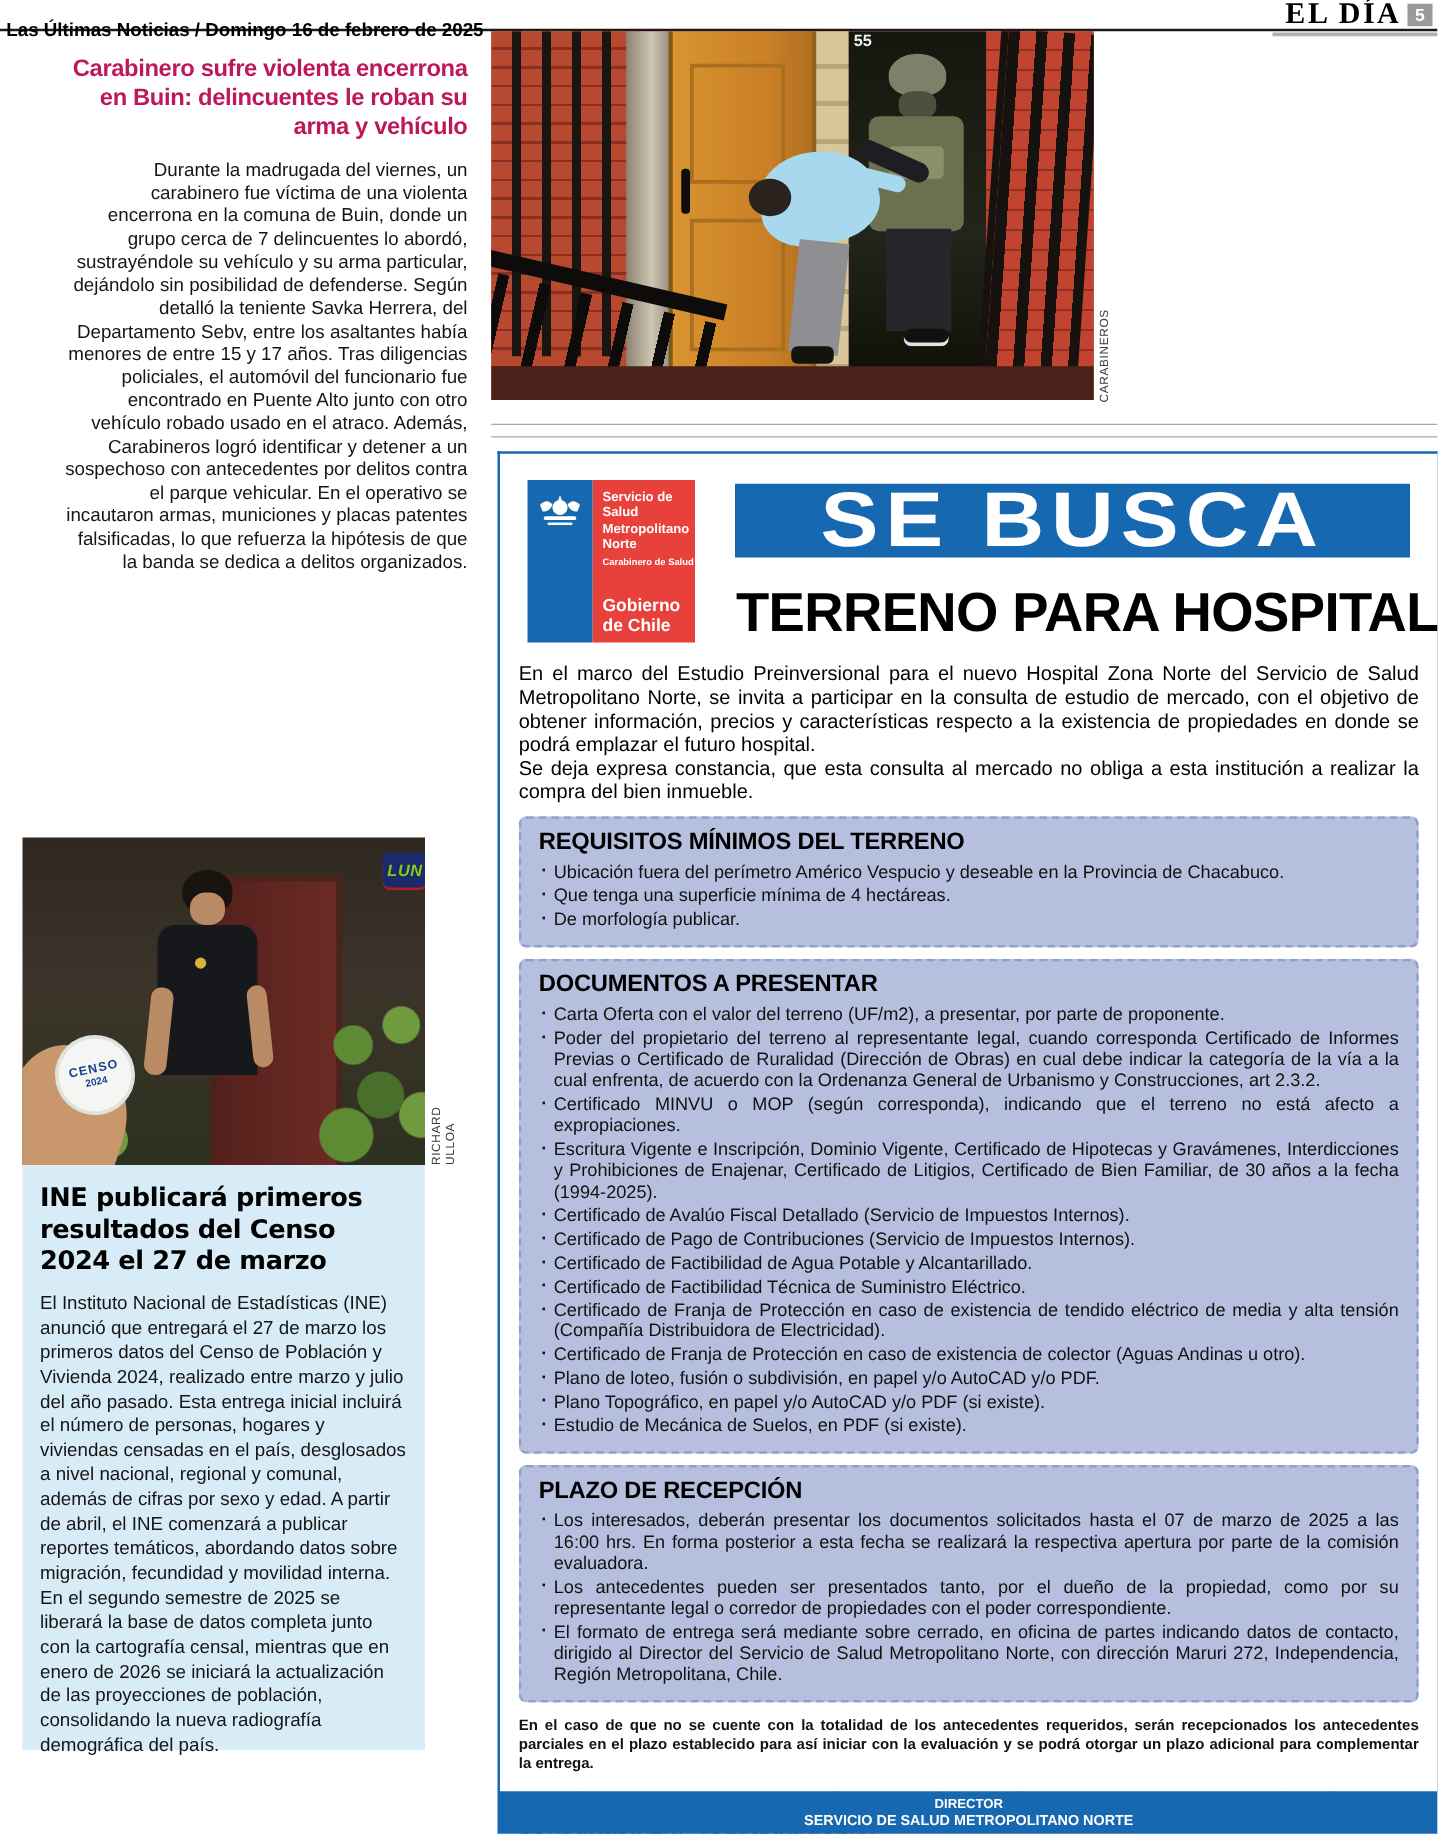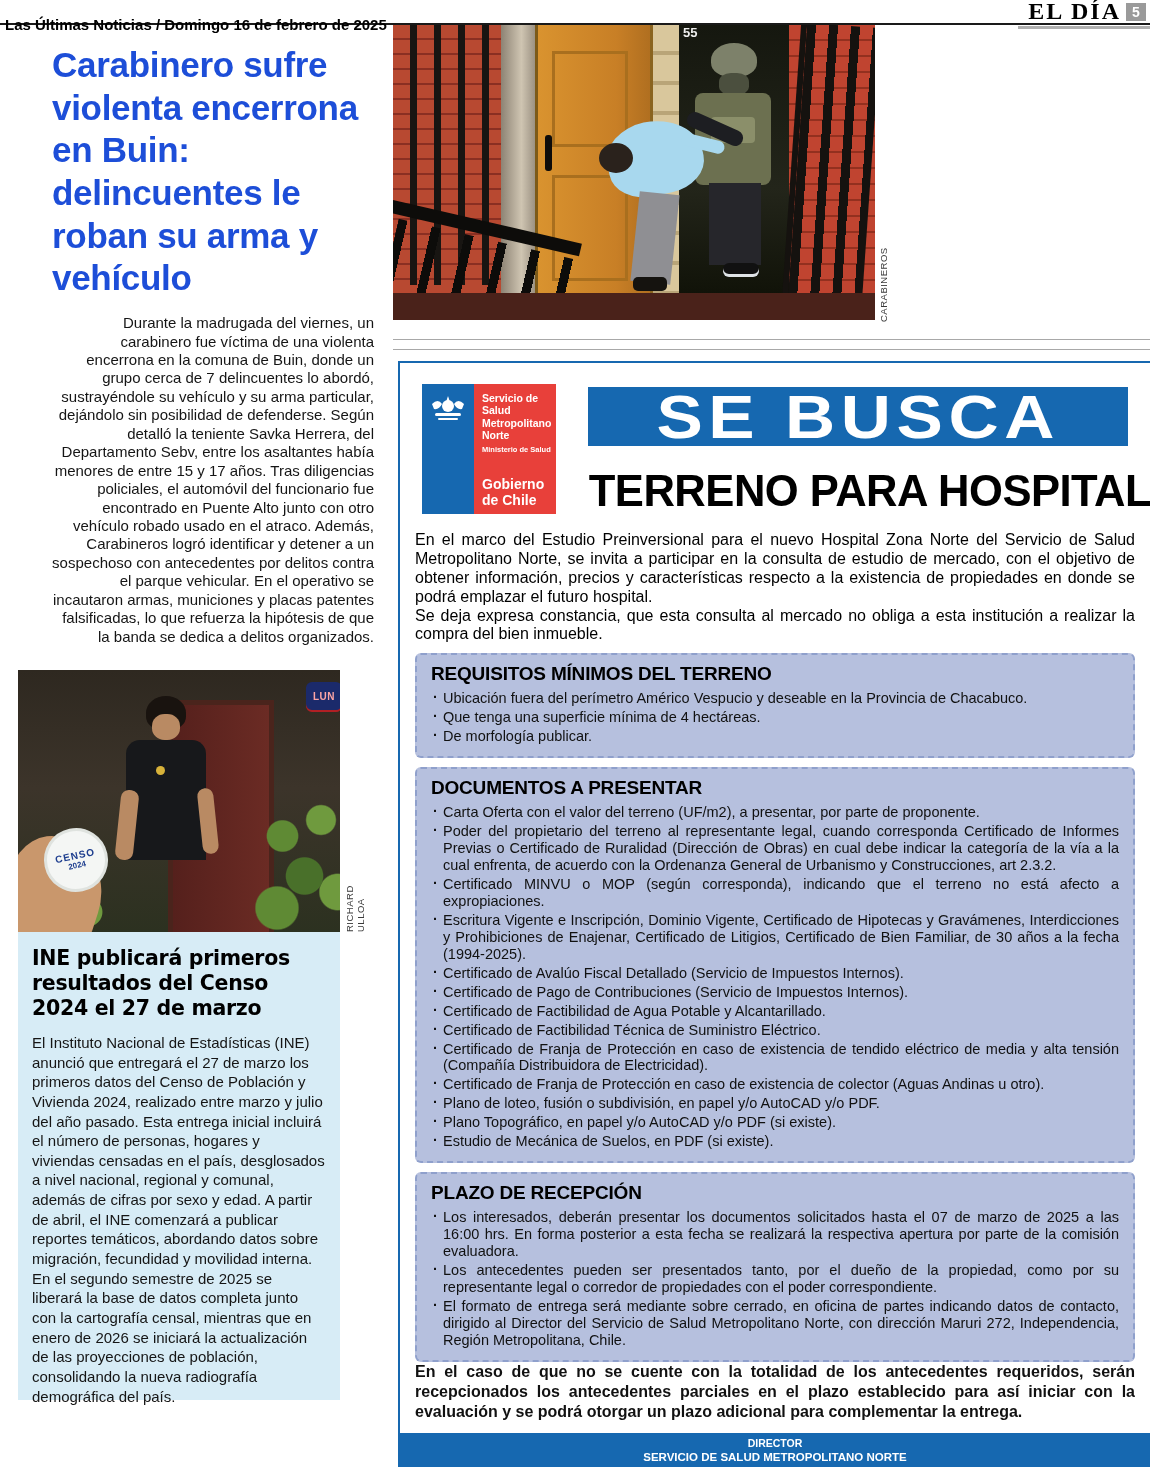--- a/index.html
+++ b/index.html
@@ -14,21 +14,21 @@
   .masthead-left .name{font-weight:700;}
   .masthead-left .date{font-weight:600;}
   .masthead-right{position:absolute;right:4px;top:-2px;display:flex;align-items:center;gap:5px;}
   .eldia{font-family:"Liberation Serif",serif;font-weight:700;font-size:24px;letter-spacing:2px;color:#000;}
   .pagebox{width:20px;height:18px;background:#9a9a9a;color:#fff;font-weight:700;font-size:14px;
     display:flex;align-items:center;justify-content:center;}
   .masthead-right-rule{position:absolute;right:0;top:26px;width:132px;height:3px;background:#b0b0b0;}
 
   
   .art1{position:absolute;left:52px;top:44px;width:322px;}
-  .art1 h1{margin:0;font-size:35px;line-height:1.22;font-weight:700;color:#1d4ed8;
+  .art1 h1{margin:0;font-size:19px;line-height:1.22;font-weight:700;text-align:right;color:#be185d;
     letter-spacing:-0.3px;}
   .art1 .body{margin-top:14px;font-size:15px;line-height:1.23;text-align:right;color:#151515;}
 
   
   .photo1{position:absolute;left:393px;top:25px;width:482px;height:295px;overflow:hidden;background:#b5402f;}
   .ph{position:absolute;}
   .p1-wallL{left:0;top:0;width:120px;height:295px;
     background:repeating-linear-gradient(180deg,#b84931 0 13px,#8a2f22 13px 15px);}
   .p1-gateL{left:0;top:0;width:112px;height:260px;
     background:repeating-linear-gradient(90deg,rgba(0,0,0,0) 0 17px,#181512 17px 24px);}
@@ -90,21 +90,21 @@
   .banner span{color:#fff;font-weight:700;font-size:62px;letter-spacing:5px;transform:scaleX(1.12);white-space:nowrap;}
   .ad-sub{position:absolute;left:186px;top:103px;width:544px;text-align:center;font-weight:700;font-size:44px;
     letter-spacing:-0.5px;transform:scaleX(0.99);color:#000;white-space:nowrap;}
   .ad-flow{position:absolute;left:15px;top:168px;width:720px;}
   .intro p{margin:0;font-size:16px;line-height:1.18;text-align:justify;color:#000;}
   .sec{background:#b6c0de;border:2px dashed #8fa0cc;border-radius:6px;padding:8px 14px 9px 14px;margin-top:9px;}
   .sec h2{margin:0 0 5px 0;font-size:19px;font-weight:800;letter-spacing:-0.2px;color:#000;}
   .sec ul{margin:0;padding:0;list-style:none;}
   .sec li{font-size:14.5px;line-height:1.17;margin:0 0 2px 0;padding-left:12px;position:relative;text-align:justify;}
   .sec li::before{content:"·";position:absolute;left:2px;top:-1px;font-weight:700;}
-  .closing1{font-weight:700;font-size:16px;line-height:1.25;text-align:justify;}
+  .closing1{margin-top:11px;font-weight:700;font-size:12px;line-height:1.25;text-align:justify;}
   .contact{margin-top:13px;font-weight:700;font-size:15.5px;line-height:1.25;text-align:justify;}
   .contact .email{color:#1668b0;font-size:19px;font-weight:700;}
   .ad-footer{position:absolute;left:0;bottom:0;width:750px;height:36px;background:#1668b0;color:#fff;
     display:flex;flex-direction:column;align-items:center;justify-content:center;line-height:1.25;}
   .ad-footer .f1{font-weight:700;font-size:10.5px;}
   .ad-footer .f2{font-weight:700;font-size:11.5px;}
 
   
   .photo2{position:absolute;left:18px;top:670px;width:322px;height:262px;overflow:hidden;
     background:linear-gradient(180deg,#2e2820 0%,#3c342a 45%,#2c3120 100%);}
@@ -125,21 +125,21 @@
   .p2-logo{left:138px;top:96px;width:9px;height:9px;background:#d8b23a;border-radius:50%;}
   .p2-armL{left:100px;top:120px;width:18px;height:70px;background:#b98a63;border-radius:8px;transform:rotate(6deg);}
   .p2-armR{left:182px;top:118px;width:16px;height:66px;background:#b98a63;border-radius:8px;transform:rotate(-6deg);}
   .p2-hand{left:-12px;top:168px;width:96px;height:110px;background:#c9976c;border-radius:40% 55% 30% 30%;transform:rotate(18deg);}
   .p2-badge{left:26px;top:158px;width:58px;height:58px;background:#f4f6f4;border-radius:50%;
     border:3px solid #dfe3df;display:flex;flex-direction:column;align-items:center;justify-content:center;transform:rotate(-12deg);}
   .p2-badge .c1{color:#1f3f8f;font-weight:700;font-size:10px;letter-spacing:1px;}
   .p2-badge .c2{color:#1f3f8f;font-weight:700;font-size:8px;}
   .lun{position:absolute;left:288px;top:12px;width:36px;height:28px;background:#1b2a6b;border-radius:6px;
     display:flex;align-items:center;justify-content:center;box-shadow:0 2px 0 #b01f24;}
-  .lun span{color:#fca5a5;font-weight:700;font-size:10px;letter-spacing:0.5px;}
+  .lun span{color:#84cc16;font-weight:700;font-size:13px;letter-spacing:0.5px;font-style:italic;}
   .ine-box{position:absolute;left:18px;top:932px;width:322px;height:468px;background:#d7ecf6;
     padding:14px 14px 16px 14px;box-sizing:border-box;}
   .ine-box h1{margin:0;font-family:"DejaVu Sans",sans-serif;font-weight:700;font-size:20.5px;line-height:1.22;
     color:#000;letter-spacing:-0.3px;}
   .ine-box .body{margin-top:12px;font-size:15px;line-height:1.31;color:#151515;}
 </style>
 </head>
 <body>
 
 <div class="masthead">
@@ -202,21 +202,21 @@
           <path d="M19 2 L21 8 L17 8 Z"></path>
           <path d="M3 10 Q9 4 13 10 Q10 16 5 15 Z"></path>
           <path d="M35 10 Q29 4 25 10 Q28 16 33 15 Z"></path>
           <rect x="6" y="19" width="26" height="3" rx="1.5"></rect>
           <rect x="9" y="24" width="20" height="2" rx="1"></rect>
         </g>
       </svg>
     </div>
     <div class="red">
       <div class="l1">Servicio de Salud Metropolitano Norte</div>
-      <div class="l2">Ministerio de Salud</div>
+      <div class="l2">Carabinero de Salud</div>
       <div class="l3">Gobierno de Chile</div>
     </div>
   </div>
 
   <div class="banner">
     <span>SE BUSCA</span>
   </div>
   <div class="ad-sub">TERRENO PARA HOSPITAL</div>
 
   <div class="ad-flow">

